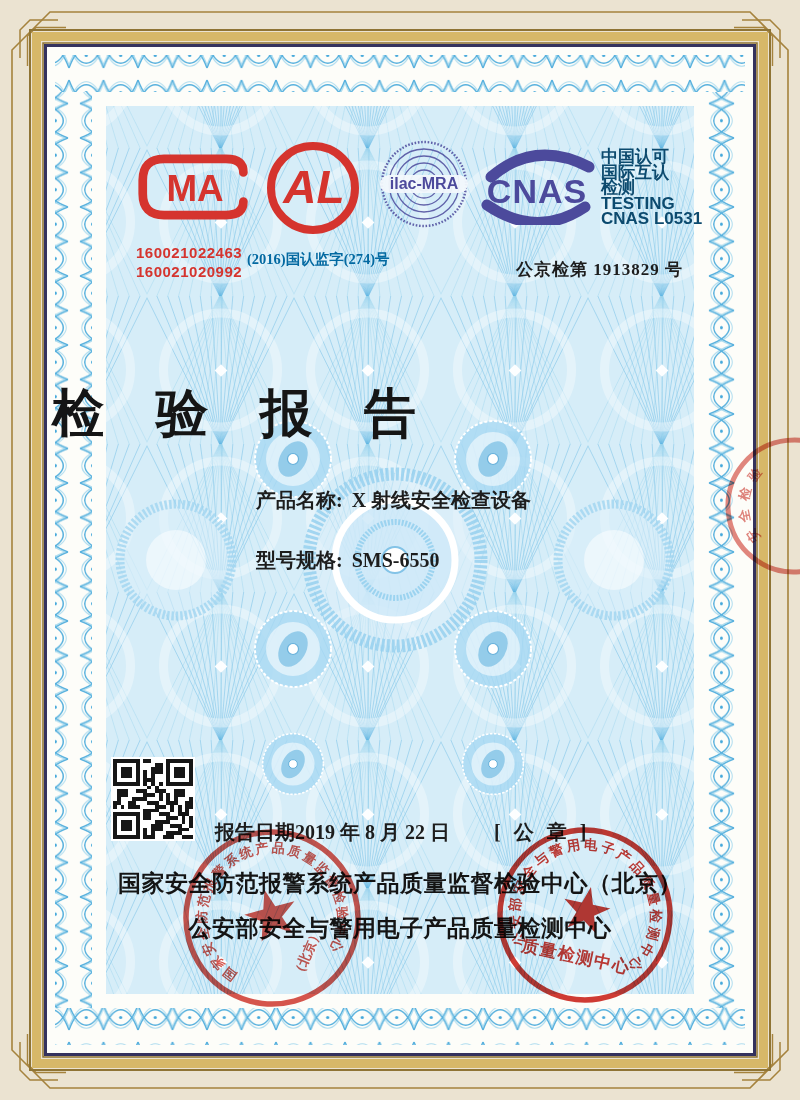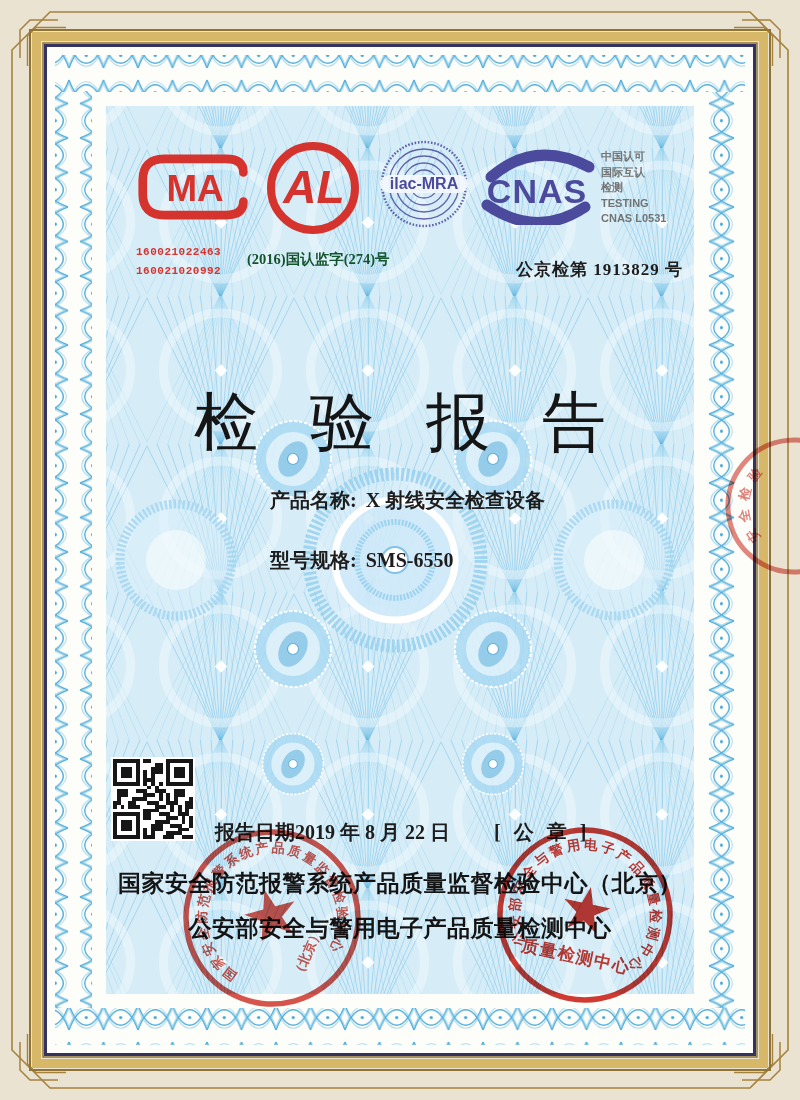--- a/index.html
+++ b/index.html
@@ -5,34 +5,34 @@
   html,body{margin:0;padding:0;}
   body{width:800px;height:1100px;position:relative;overflow:hidden;
        background:#ebe3d1;font-family:"Liberation Serif","DejaVu Serif",serif;}
   .abs{position:absolute;}
   svg{display:block;}
   #bg{position:absolute;left:0;top:0;}
   #stamps{position:absolute;left:0;top:0;pointer-events:none;mix-blend-mode:multiply;}
   .black{color:#1d1d1d;}
   
   #cma-box{left:135px;top:151px;}
-  #cma-nums{left:136px;top:243px;font-family:Liberation Mono, monospace;
-            font-weight:700;font-size:11px;line-height:19px;color:#d5342e;letter-spacing:.5px;text-align:right;}
-  #accr-no{left:247px;top:250px;font-size:14.5px;font-weight:700;color:#14532d;}
+  #cma-nums{left:136px;top:243px;font-family:Liberation Sans, sans-serif;
+            font-weight:700;font-size:15px;line-height:19px;color:#d5342e;letter-spacing:.5px;text-align:right;}
+  #accr-no{left:247px;top:250px;font-size:14.5px;font-weight:700;color:#0369a1;}
   #cal-box{left:264px;top:139px;}
   #ilac-box{left:378px;top:138px;}
   #cnas-box{left:477px;top:147px;}
   #cnas-side{left:601px;top:149px;font-family:"Liberation Sans","DejaVu Sans",sans-serif;
-             font-size:11px;line-height:15.5px;font-weight:700;color:#737373;}
+             font-size:17px;line-height:15.5px;font-weight:700;color:#0c4a6e;}
   #report-no{left:516px;top:258px;font-size:17px;font-weight:700;letter-spacing:1px;}
   
-  #title{left:0;right:0;top:379px;text-align:center;font-size:64px;font-weight:400;
+  #title{left:0;right:0;top:379px;text-align:left;font-size:52px;font-weight:700;
          letter-spacing:52px;text-indent:52px;color:#151515;}
   
-  #fields{left:270px;top:486px;display:flex;flex-direction:column;gap:32px;}
+  #fields{left:256px;top:486px;display:flex;flex-direction:column;gap:32px;}
   .field-row{font-size:20px;font-weight:700;line-height:28px;color:#1d1d1d;white-space:nowrap;}
   .field-row .val{margin-left:9px;}
   
   #qr-wrap{left:111px;top:757px;background:#fff;padding:2px;}
   #date-row{left:205px;top:796px;font-size:20px;font-weight:700;color:#1d1d1d;white-space:pre;}
   #date-row .val{}
   #date-row .seal{margin-left:44px;letter-spacing:4px;}
   
   .org{left:0;right:0;text-align:center;font-weight:700;color:#141414;white-space:nowrap;}
   #org1{top:868px;font-size:23px;letter-spacing:0.5px;}

